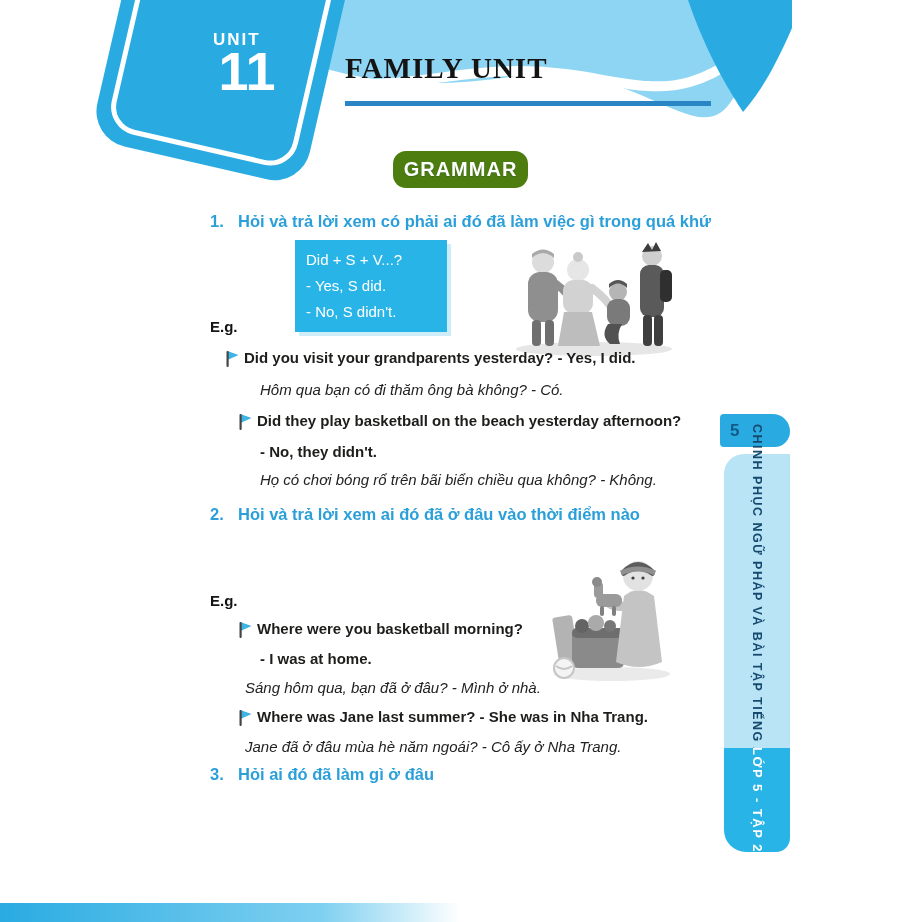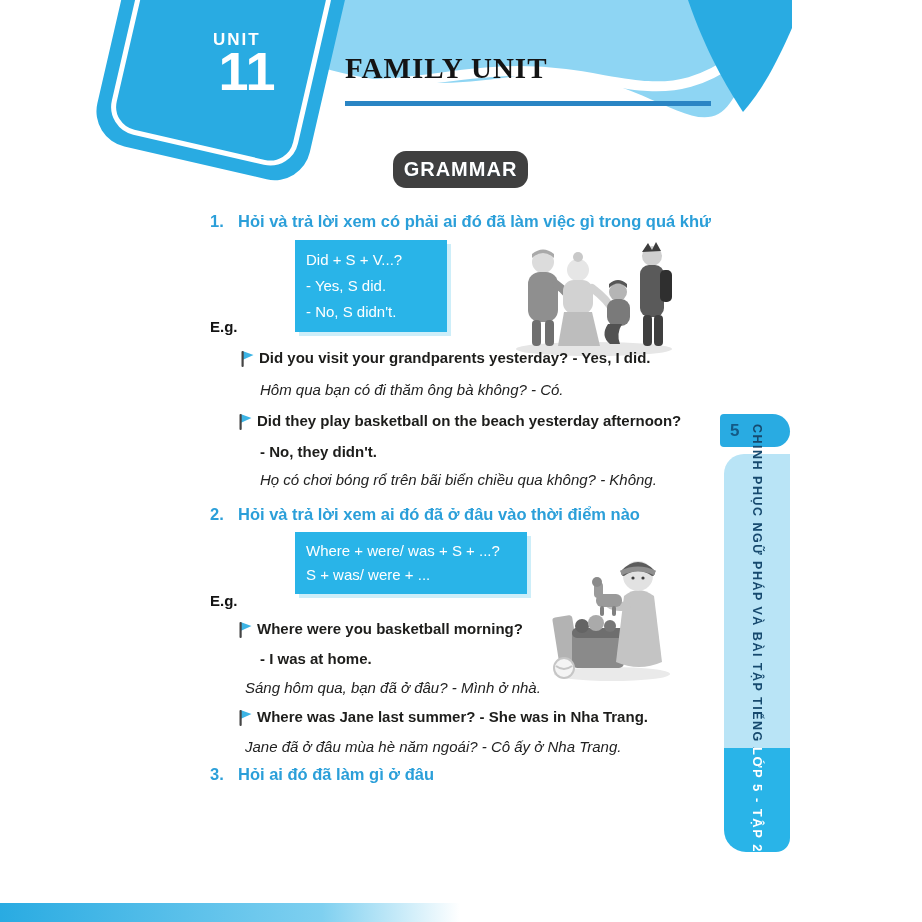--- a/index.html
+++ b/index.html
@@ -6,21 +6,21 @@
   #page{position:relative;width:922px;height:922px;background:#fff;overflow:hidden;
         font-family:"Liberation Sans",sans-serif;color:#1d1d1b;}
   .abs{position:absolute;}
   
   #header-svg{left:0;top:0;}
   .unit-label{left:213px;top:30px;color:#fff;font-weight:700;font-size:17px;letter-spacing:2px;}
   .unit-number{left:207px;top:40px;width:80px;text-align:center;color:#fff;font-weight:800;font-size:54px;}
   .page-title{left:345px;top:52px;font-family:"Liberation Serif",serif;font-weight:700;
               font-size:29px;letter-spacing:1px;color:#141414;}
   .title-rule{left:345px;top:101px;width:366px;height:5px;background:#2a85c4;}
-  .grammar-badge{left:393px;top:151px;width:135px;height:37px;background:#404040;border-radius:13px;
+  .grammar-badge{left:393px;top:151px;width:135px;height:37px;background:#4d7c0f;border-radius:13px;
                  color:#fff;font-weight:800;font-size:20px;letter-spacing:1px;display:flex;
                  align-items:center;justify-content:center;text-shadow:0 1px 1px rgba(0,60,90,.25);}
   
   .sec-heading{display:flex;color:#2b9fd9;font-weight:700;font-size:16.5px;line-height:21px;}
   .sec-heading .num{width:28px;flex:0 0 28px;}
   .formula-box{background:#29b4e8;color:#fff;font-weight:400;font-size:15px;line-height:26px;
                padding:7px 11px;box-shadow:4px 4px 0 #cdeef9;}
   .eg{font-weight:700;font-size:15px;color:#141414;}
   .ex-line{display:flex;align-items:flex-start;font-size:15px;font-weight:600;color:#1d1d1b;white-space:nowrap;}
   .ex-line .flag{flex:0 0 20px;margin-top:1px;}
@@ -96,45 +96,41 @@
     <circle cx="140" cy="30" r="10" fill="#cfcfcf"></circle>
     <path d="M130,26 l6,-9 4,7 4,-8 5,9 Z" fill="#3d3d3d"></path>
     <rect x="128" y="39" width="24" height="52" rx="9" fill="#5a5a5a"></rect>
     <rect x="148" y="44" width="12" height="32" rx="5" fill="#2f2f2f"></rect>
     <rect x="131" y="89" width="9" height="31" rx="4" fill="#3f3f3f"></rect>
     <rect x="142" y="89" width="9" height="31" rx="4" fill="#3f3f3f"></rect>
   </svg>
 
   <div class="abs eg" style="left:210px;top:318px;">E.g.</div>
 
-  <div class="abs ex-line" style="left:239px;top:349px;">
+  <div class="abs ex-line" style="left:224px;top:349px;">
     <svg class="flag" width="17" height="17" viewBox="0 0 17 17">
       <path d="M2,1 L13,5 L2,10 Z" fill="#3cb4e5"></path>
         <rect x="1" y="1" width="2.2" height="16" rx="1" fill="#454545"></rect>
     </svg>
     <span>Did you visit your grandparents yesterday? - Yes, I did.</span>
   </div>
   <div class="abs viet" style="left:260px;top:381px;">Hôm qua bạn có đi thăm ông bà không? - Có.</div>
   <div class="abs ex-line" style="left:237px;top:412px;">
     <svg class="flag" width="17" height="17" viewBox="0 0 17 17">
       <path d="M2,1 L13,5 L2,10 Z" fill="#3cb4e5"></path>
         <rect x="1" y="1" width="2.2" height="16" rx="1" fill="#454545"></rect>
     </svg>
     <span>Did they play basketball on the beach yesterday afternoon?</span>
   </div>
   <div class="abs answer" style="left:260px;top:443px;">- No, they didn't.</div>
   <div class="abs viet" style="left:260px;top:471px;">Họ có chơi bóng rổ trên bãi biển chiều qua không? - Không.</div>
 
   <div class="abs sec-heading" style="left:210px;top:504px;width:530px;">
     <span class="num">2.</span>
     <span>Hỏi và trả lời xem ai đó đã ở đâu vào thời điểm nào</span>
-  </div>
-  <div class="abs formula-box" style="left:295px;top:532px;width:210px;line-height:24px;">
-    <div>Where + were/ was + S + ...?</div>
-    <div>S + was/ were + ...</div>
   </div>
 
   <svg class="abs" style="left:548px;top:524px;" width="128" height="160" viewBox="0 0 128 160">
     <ellipse cx="64" cy="150" rx="58" ry="7" fill="#eaeaea"></ellipse>
     <rect x="8" y="92" width="20" height="52" rx="3" fill="#b3b3b3" transform="rotate(-9 18 118)"></rect>
     <rect x="24" y="104" width="52" height="40" rx="5" fill="#8a8a8a"></rect>
     <rect x="24" y="104" width="52" height="10" rx="5" fill="#6e6e6e"></rect>
     <circle cx="34" cy="102" r="7" fill="#646464"></circle>
     <circle cx="48" cy="99" r="8" fill="#aaaaaa"></circle>
     <circle cx="62" cy="102" r="6" fill="#777777"></circle>

